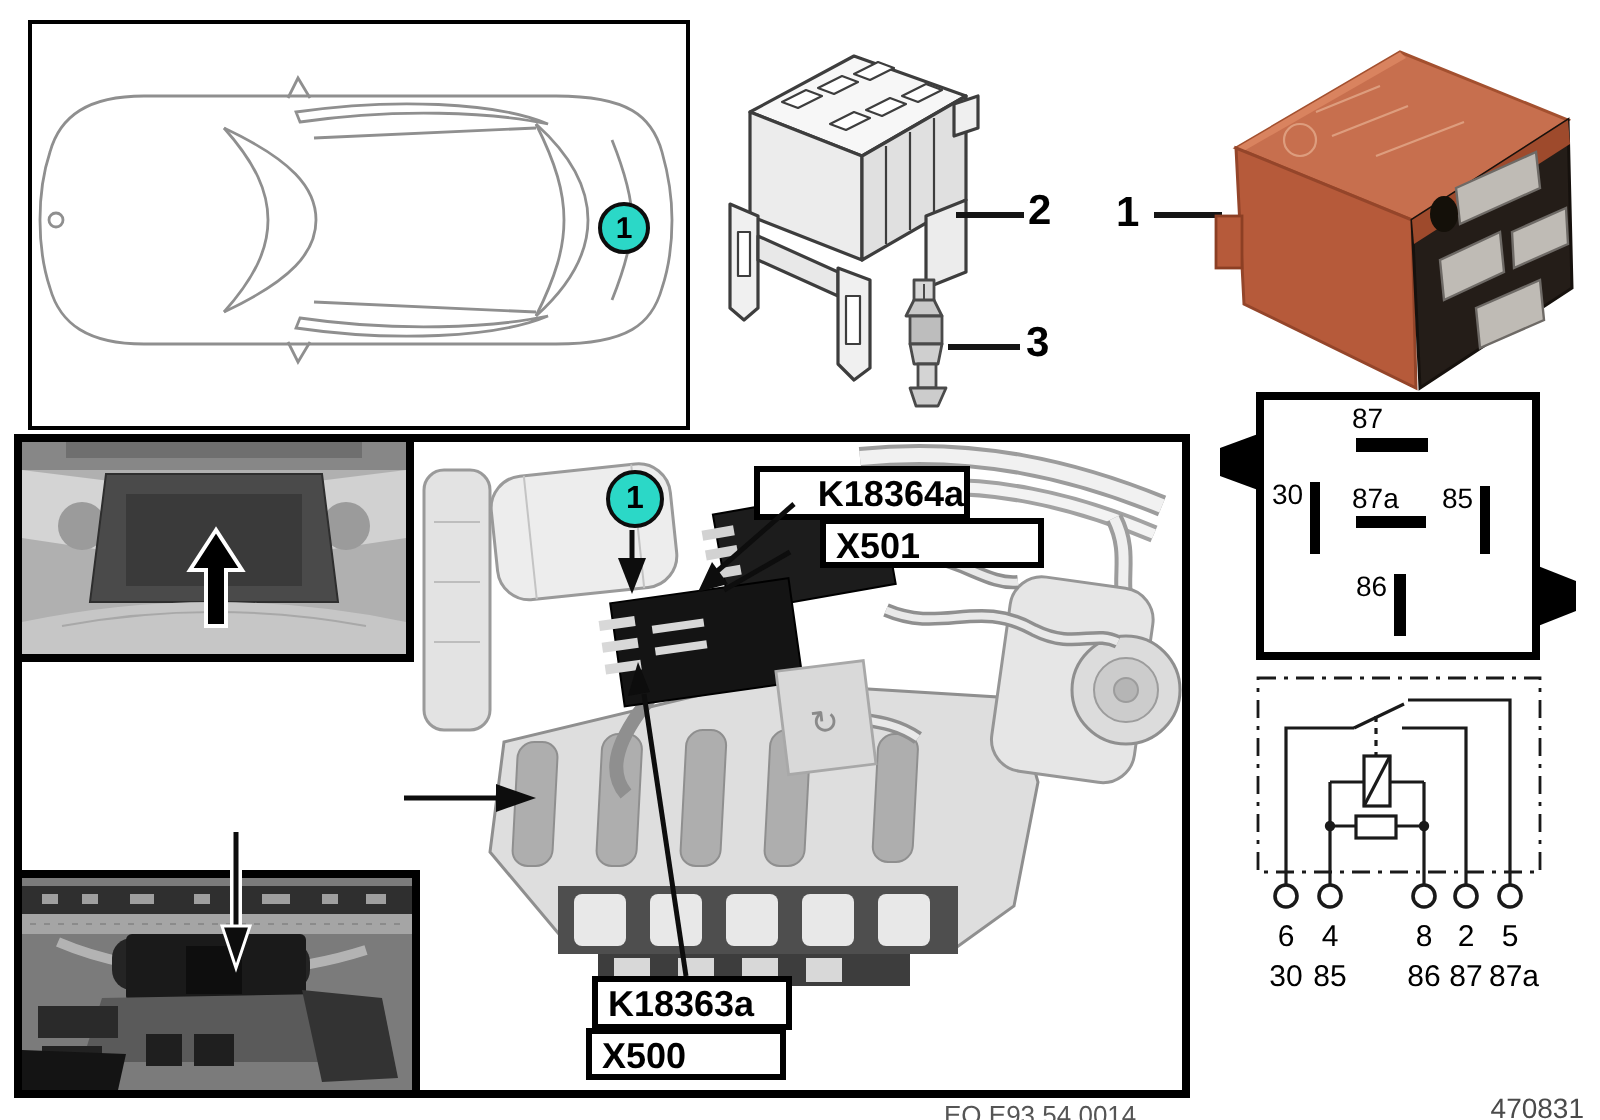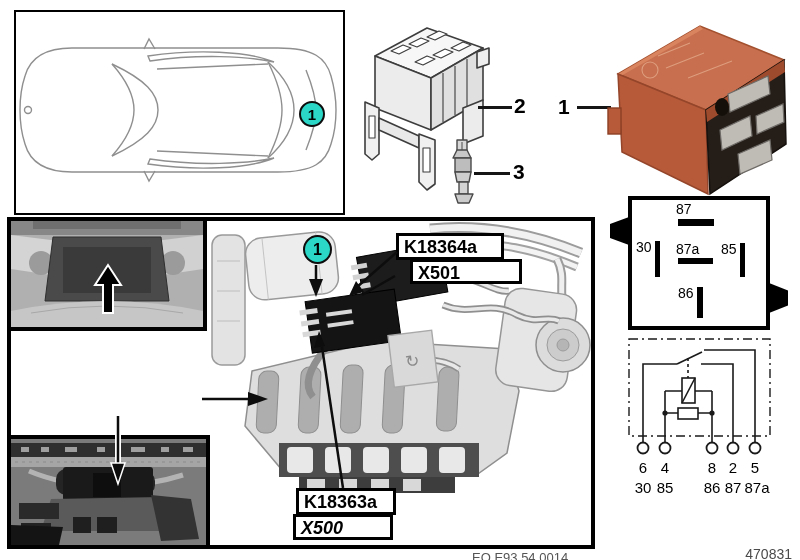--- a/index.html
+++ b/index.html
@@ -291,24 +291,24 @@
       <polygon points="40,60 150,58 160,92 30,92" fill="#5a5a5a"></polygon>
       <rect x="8" y="64" width="40" height="16" fill="#2a2a2a"></rect>
       <rect x="10" y="84" width="30" height="12" fill="#222222"></rect>
       <rect x="62" y="78" width="18" height="16" fill="#1f1f1f"></rect>
       <rect x="86" y="78" width="20" height="16" fill="#1f1f1f"></rect>
       <polygon points="140,56 180,60 188,100 150,102" fill="#333333"></polygon>
       <polygon points="0,86 52,88 48,106 0,106" fill="#141414"></polygon>
     </svg>
   </div>
 
-  <div class="labelbox" style="left:396px;top:233px;width:108px;height:27px;">K18364a</div>
+  <div class="labelbox" style="left:377px;top:233px;width:108px;height:27px;text-align:right;">K18364a</div>
   <div class="labelbox" style="left:390px;top:259px;width:112px;height:25px;margin-left:20px;">X501</div>
   <div class="labelbox" style="left:296px;top:488px;width:100px;height:27px;">K18363a</div>
-  <div class="labelbox" style="left:293px;top:514px;width:100px;height:26px;font-style:italic;">X500</div>
+  <div class="labelbox" style="left:293px;top:514px;width:100px;height:26px;">X500</div>
 
   <div class="graytext" style="left:472px;top:530px;width:116px;text-align:left;font-size:13px;margin-top:20px;">EO E93 54 0014</div>
 
   <svg class="abs" style="left:0;top:0;pointer-events:none;" width="800" height="560" viewBox="0 0 800 560">
     <g stroke="#0d0d0d" stroke-width="2.5" fill="none">
       <path d="M202,399 L250,399"></path>
       <path d="M118,416 L118,468" stroke="#fff" stroke-width="6"></path>
       <path d="M118,416 L118,468"></path>
       <path d="M316,265 L316,281"></path>
       <path d="M397,252 L357,287"></path>

